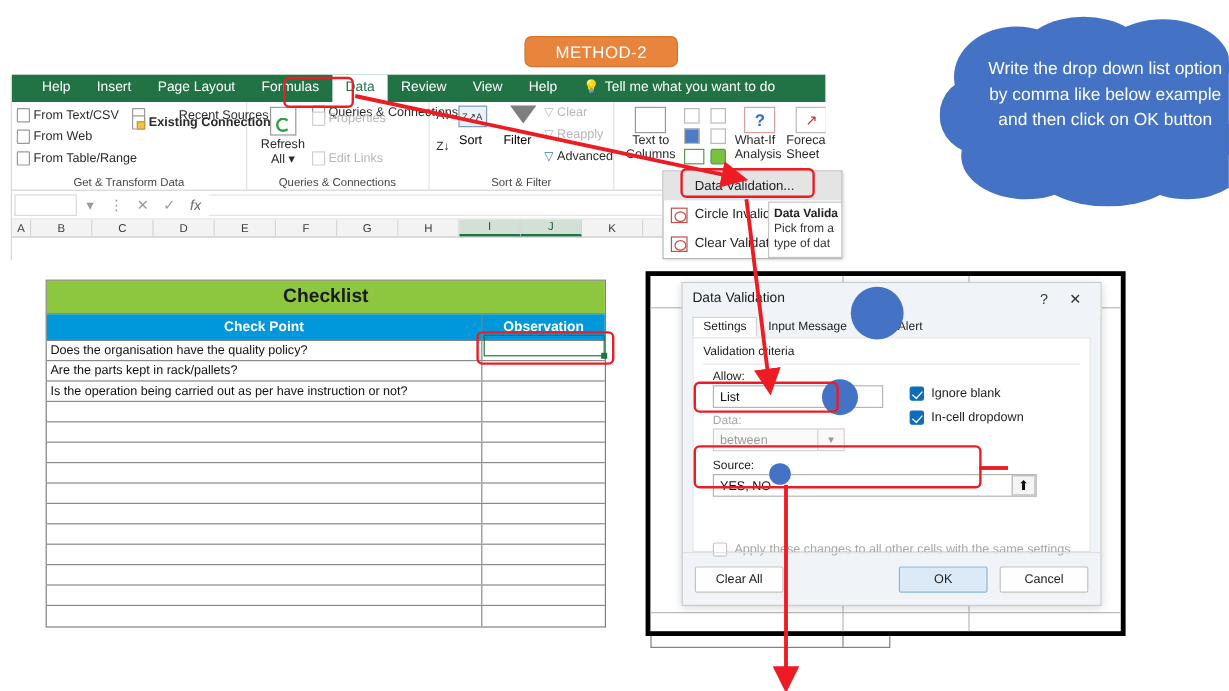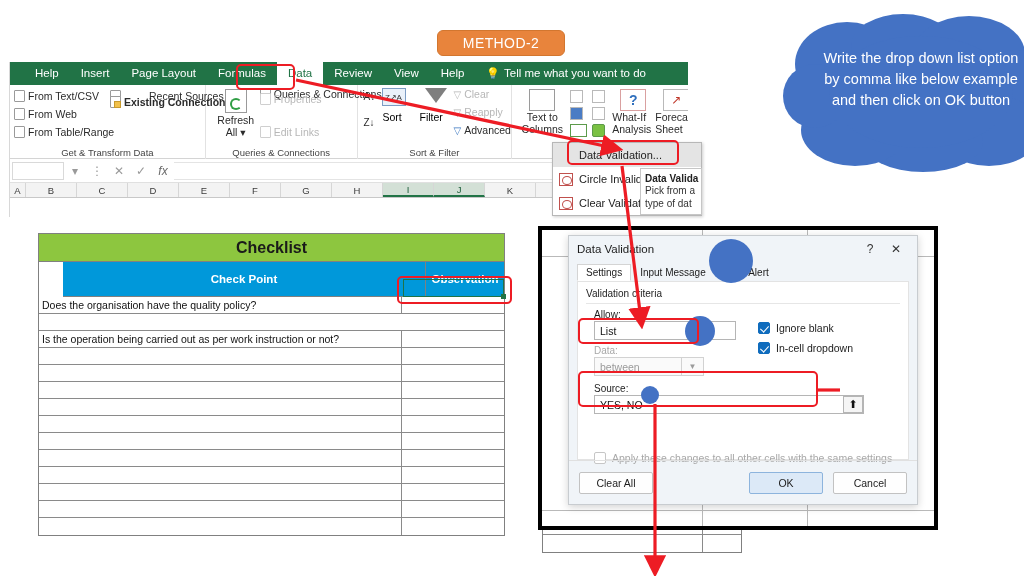--- a/index.html
+++ b/index.html
@@ -68,21 +68,21 @@
   .colhdr { height: 15px; display:flex; background:#f3f3f3; border-bottom:1px solid #c8c8c8;}
   .colhdr .ch { border-right:1px solid #d6d6d6; font-size:9.5px; color:#3b3b3b; display:flex; align-items:center; justify-content:center; }
   .colhdr .ch.sel { background:#d3e0d6; border-bottom:2px solid #217346; color:#1a5c38;}
 
   
   .sheet { position:absolute; left:0px; top:217px; width:1024px; height:359px; background:#fff;text-decoration:underline; }
 
   .checklist { position:absolute; left:38px; top:16px; width:467px; border:1px solid #808080; }
   .cl-title { height:28px; background:#8DC63F; border-bottom:1px solid #808080; display:flex; align-items:center; justify-content:center;
               font-size:16px; font-weight:bold; color:#1a1a1a; }
-  .cl-head { height:35px; display:flex; background:#0098DA; border-bottom:1px solid #808080;margin-left:24px;}
+  .cl-head { height:22px; display:flex; background:#0098DA; border-bottom:1px solid #808080;}
   .cl-head div { font-size:11.5px; font-weight:bold; color:#ffffff; display:flex; align-items:center; justify-content:center; }
   .cl-row { height:17px; display:flex; border-bottom:1px solid #8a8a8a; }
   .cl-row:last-child { border-bottom:none; }
   .cl-c1 { width:363px; border-right:1px solid #8a8a8a; font-size:10.5px; color:#111; display:flex; align-items:center; padding-left:3px; }
   .cl-c2 { flex:1; }
 
   
   .checklist2 { position:absolute; left:542px; top:16px; width:200px; border:1px solid #808080; opacity:1; }
 
   
@@ -300,24 +300,25 @@
       <div class="cl-title">Checklist</div>
       <div class="cl-head">
         <div style="width:363px;border-right:1px solid #808080;">Check Point</div>
         <div style="flex:1;">Observation</div>
       </div>
       <div class="cl-row">
         <div class="cl-c1">Does the organisation have the quality policy?</div>
         <div class="cl-c2"></div>
       </div>
       <div class="cl-row">
+        <div class="cl-c1">Are the parts kept in rack/pallets?</div>
         <div class="cl-c2"></div>
       </div>
       <div class="cl-row">
-        <div class="cl-c1">Is the operation being carried out as per work instruction or not?</div>
+        <div class="cl-c1">Is the operation being carried out as per have instruction or not?</div>
         <div class="cl-c2"></div>
       </div>
       <div class="cl-row">
           <div class="cl-c1"></div>
           <div class="cl-c2"></div>
         </div>
       <div class="cl-row">
           <div class="cl-c1"></div>
           <div class="cl-c2"></div>
         </div>

